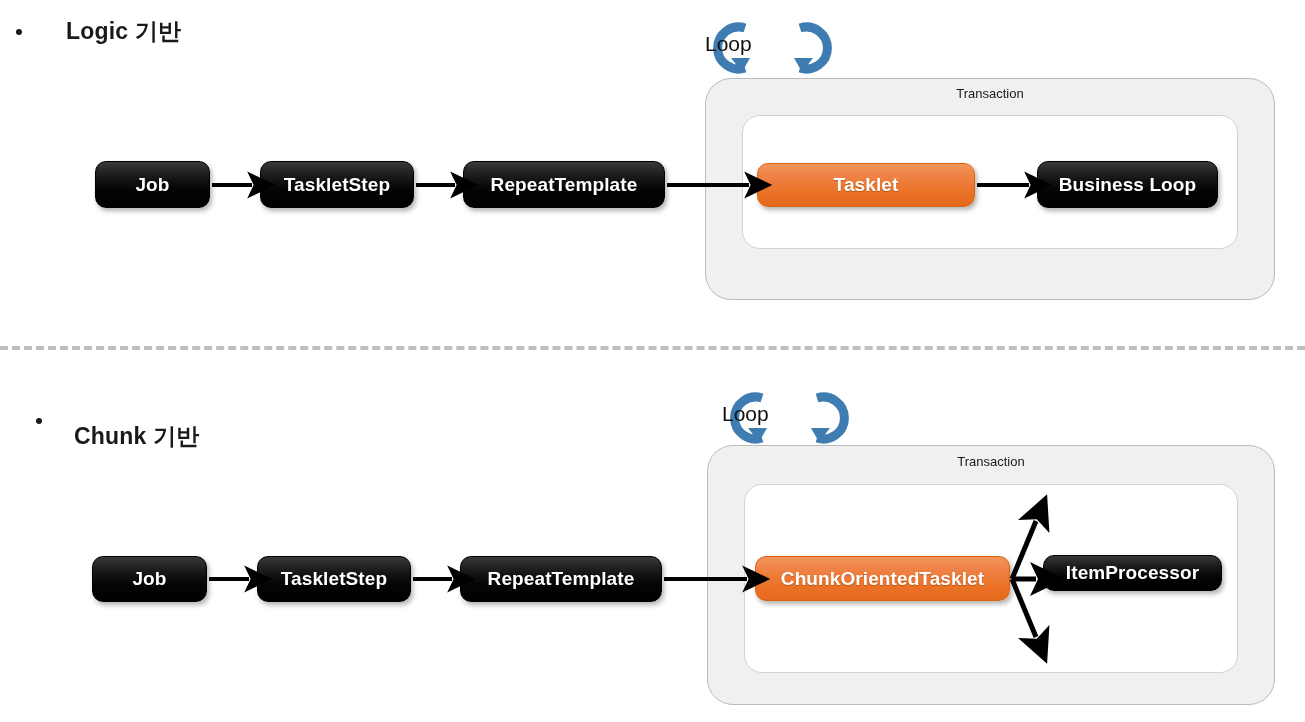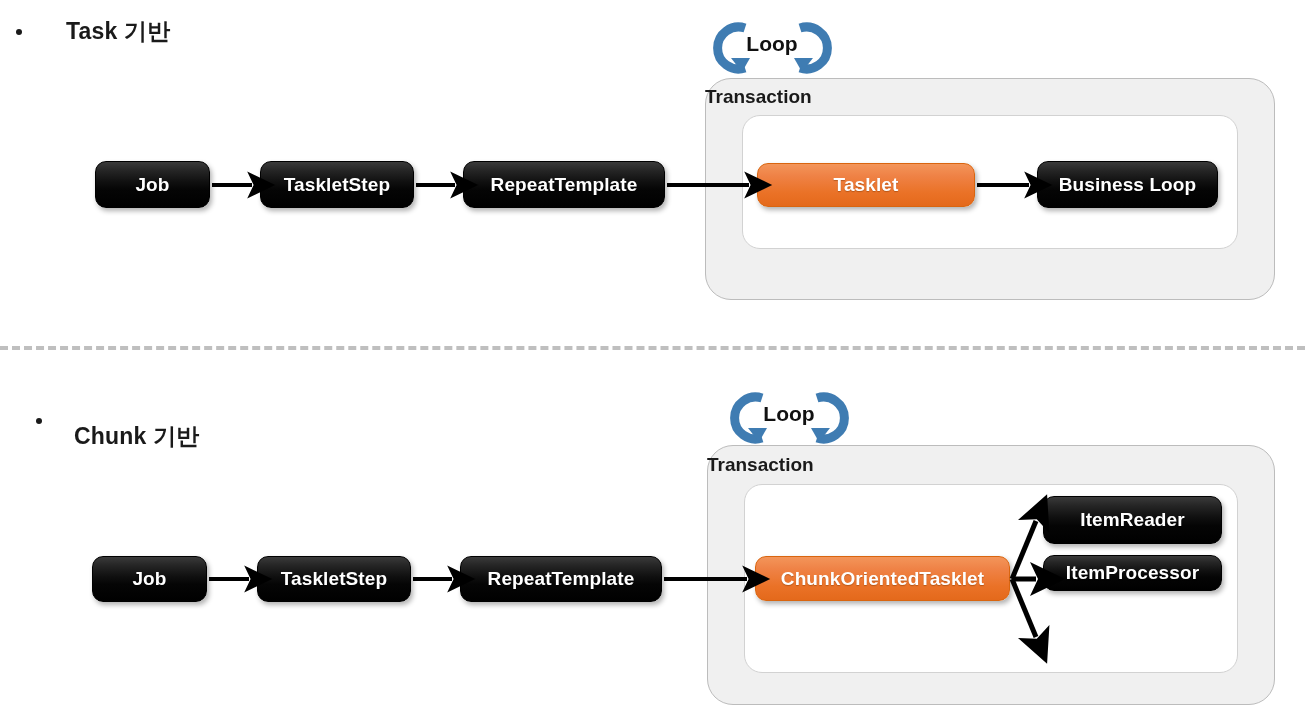--- a/index.html
+++ b/index.html
@@ -51,23 +51,23 @@
   .tx-panel {
     position: absolute;
     background: #f0f0f0;
     border: 1px solid #bcbcbc;
     border-radius: 26px;
     box-sizing: border-box;
   }
   .tx-label {
     position: absolute;
     left: 0; right: 0;
-    text-align: left;
-    font-size: 19px;
-    font-weight: bold;
+    text-align: center;
+    font-size: 13px;
+    font-weight: normal;
     color: #1a1a1a;
   }
   .tx-inner {
     position: absolute;
     background: #ffffff;
     border: 1px solid #d2d2d2;
     border-radius: 18px;
     box-sizing: border-box;
   }
   
@@ -118,34 +118,33 @@
     height: 58px;
   }
   .loop-group svg {
     position: absolute;
     left: 0; top: 0;
   }
   .loop-label {
     position: absolute;
     left: 0; right: 16px;
     top: 14px;
-    text-align: center;
     font-size: 21px;
-    font-weight: bold;
+    font-weight: normal;
     color: #111111;
   }
 </style>
 </head>
 <body>
 
 <div class="stage">
 
   <div class="bullet-row" style="left:16px; top:16px;">
     <span class="bullet-dot"></span>
-    <span class="bullet-text" style="margin-left:44px;">Task 기반</span>
+    <span class="bullet-text" style="margin-left:44px;">Logic 기반</span>
   </div>
 
   <div class="loop-group" style="left:705px; top:18px;">
     <svg width="150" height="58" viewBox="0 0 150 58">
       <g>
         <path d="M 40 10 A 21 21 0 1 0 40 50" fill="none" stroke="#3f7cb2" stroke-width="9" stroke-linecap="butt"></path>
         <path d="M 26 40 L 45 40 L 37 54 Z" fill="#3f7cb2"></path>
       </g>
       <g>
         <path d="M 95 10 A 21 21 0 1 1 95 50" fill="none" stroke="#3f7cb2" stroke-width="9" stroke-linecap="butt"></path>
@@ -206,23 +205,20 @@
   </div>
   <div class="node dark" style="left:257px; top:556px; width:154px; height:46px;">
     <span>TaskletStep</span>
   </div>
   <div class="node dark" style="left:460px; top:556px; width:202px; height:46px;">
     <span>RepeatTemplate</span>
   </div>
 
   <div class="node orange" style="left:755px; top:556px; width:255px; height:45px;">
     <span>ChunkOrientedTasklet</span>
-  </div>
-  <div class="node dark" style="left:1043px; top:496px; width:179px; height:48px;">
-    <span>ItemReader</span>
   </div>
   <div class="node dark" style="left:1043px; top:555px; width:179px; height:36px;">
     <span>ItemProcessor</span>
   </div>
 
   <svg class="arrow-layer" viewBox="0 0 1305 722">
     <defs>
       <marker id="ah" markerWidth="9" markerHeight="9" refX="1.2" refY="3.4" orient="auto" markerUnits="strokeWidth">
         <path d="M 0 0 L 7 3.4 L 0 6.8 L 1.6 3.4 Z" fill="#000000"></path>
       </marker>

